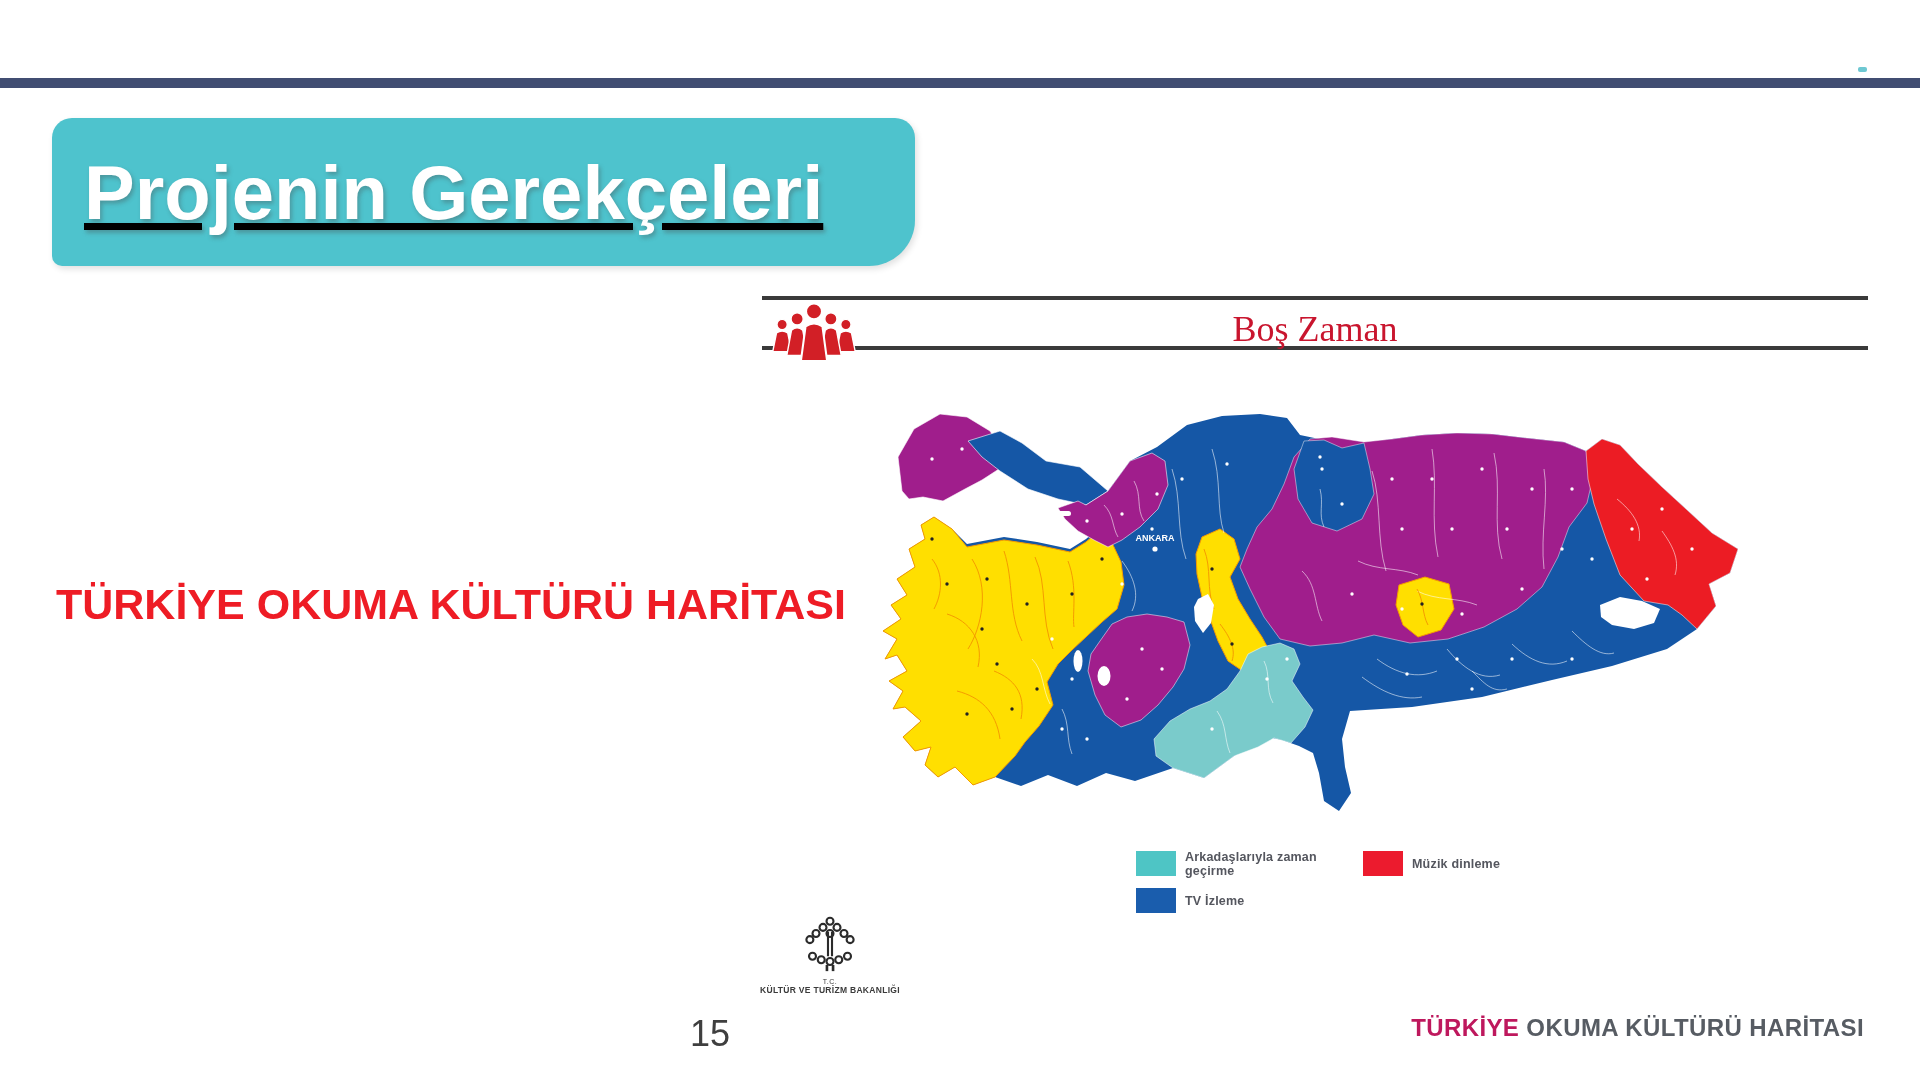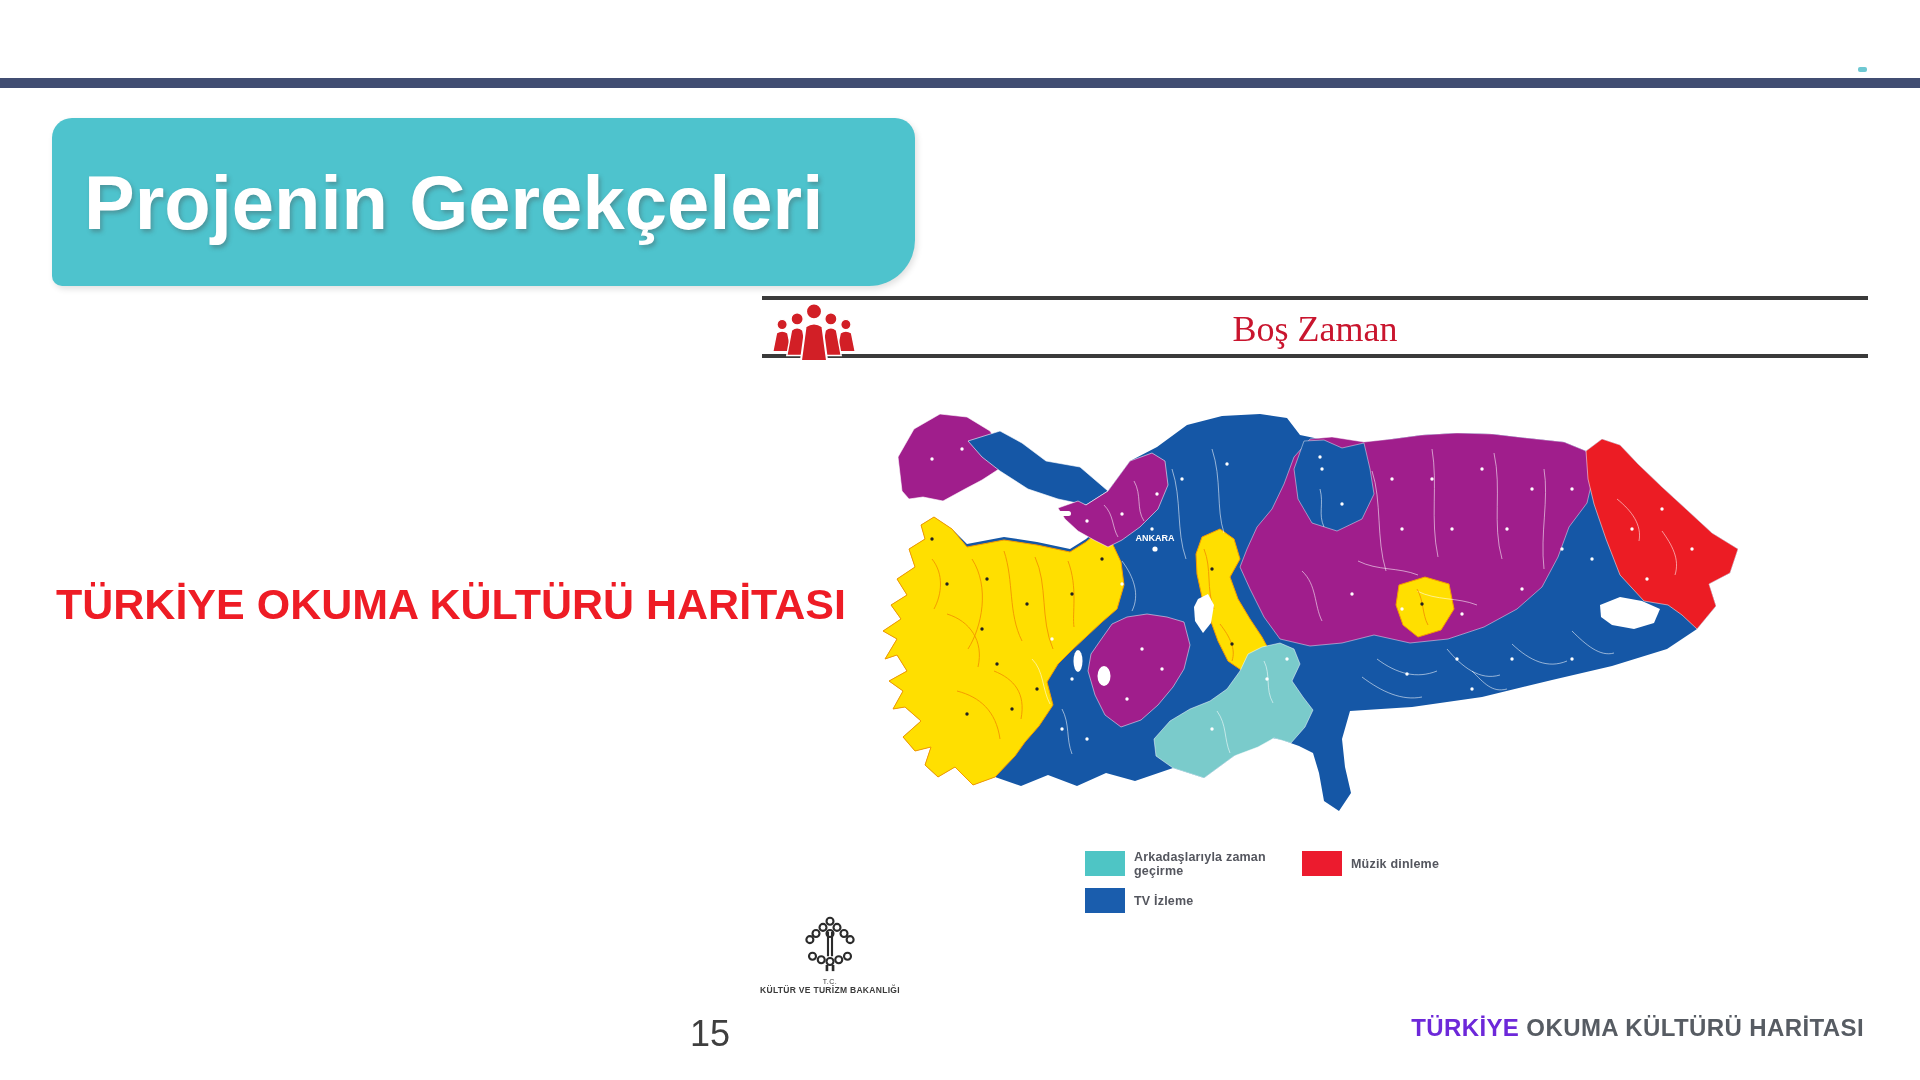--- a/index.html
+++ b/index.html
@@ -3,52 +3,52 @@
 <meta charset="utf-8">
 <style>
   * { margin:0; padding:0; box-sizing:border-box; }
   body { width:1920px; height:1080px; background:#ffffff; position:relative; overflow:hidden;
          font-family:"Liberation Sans", sans-serif; }
 
   .top-bar { position:absolute; left:0; top:78px; width:1920px; height:10px; }
   .corner-mark { position:absolute; left:1858px; top:67px; width:9px; height:5px;
                  background:#6ec8d2; border-radius:2px; }
 
-  .title-box { position:absolute; left:52px; top:118px; width:863px; height:168px;
+  .title-box { position:absolute; left:52px; top:118px; width:863px; height:148px;
                border-radius:20px 20px 46px 10px; box-shadow:2px 3px 6px rgba(0,0,0,0.12);
-               display:flex; align-items:center; }
+               display:flex; align-items:center;text-decoration:underline; }
   .title-box h1 { color:#ffffff; font-size:76px; font-weight:bold; padding-left:32px;
                   letter-spacing:0px; text-shadow:2px 3px 4px rgba(70,70,70,0.35);
                   white-space:nowrap; }
 
   .red-heading { position:absolute; left:56px; top:580px; font-size:43px; font-weight:bold;
                  letter-spacing:0px; white-space:nowrap; }
 
-  .figure-header { position:absolute; left:762px; top:296px; width:1106px; height:62px;
+  .figure-header { position:absolute; left:762px; top:296px; width:1106px; height:54px;
                    border-top:4px solid #3a3a3a; border-bottom:4px solid #3a3a3a; }
   .figure-header .people { position:absolute; left:6px; top:2px; height:60px; }
   .figure-title { width:100%; text-align:center; line-height:58px;
                   font-family:"Liberation Serif", serif; font-size:36px; }
 
   .map-wrap { position:absolute; left:872px; top:409px; width:872px; height:410px; }
 
-  .legend { position:absolute; left:1085px; top:845px; display:grid;
-            grid-template-columns:213px 330px; grid-auto-rows:37px; column-gap:4px; }
+  .legend { position:absolute; left:1136px; top:845px; display:grid;
+            grid-template-columns:213px 330px; grid-auto-rows:37px; column-gap:14px; }
   .legend-item { display:flex; align-items:center; }
   .legend-swatch { width:40px; height:25px; margin-right:9px; flex:none; }
   .legend-label { font-size:12.5px; font-weight:bold; color:#54565e; letter-spacing:0.2px; }
 
   .page-number { position:absolute; left:690px; top:1013px; font-size:36px; color:#3f3f3f; }
   .ministry { position:absolute; left:740px; top:916px; width:180px; text-align:center; }
   .ministry .tc { font-size:7px; color:#3b3b3b; margin-top:2px; letter-spacing:0.5px; }
   .ministry .name { font-size:8.5px; color:#3b3b3b; font-weight:bold; letter-spacing:0.3px; }
 
   .brand { position:absolute; right:56px; top:1014px; font-size:24px; letter-spacing:0.4px;
            white-space:nowrap; }
-  .brand .light { color:#6d28d9; font-weight:bold;margin-left:12px; }
+  .brand .light { color:#be185d; font-weight:bold;margin-left:12px; }
   .brand .bold  { color:#575c63; font-weight:bold;margin-top:24px; }
 </style>
 </head>
 <body>
 
 <div class="top-bar" style="background-color: rgb(65, 77, 114);"></div>
 <div class="corner-mark"></div>
 
 <div class="title-box" style="background-color: rgb(78, 195, 205);">
   <h1>Projenin Gerekçeleri</h1>

